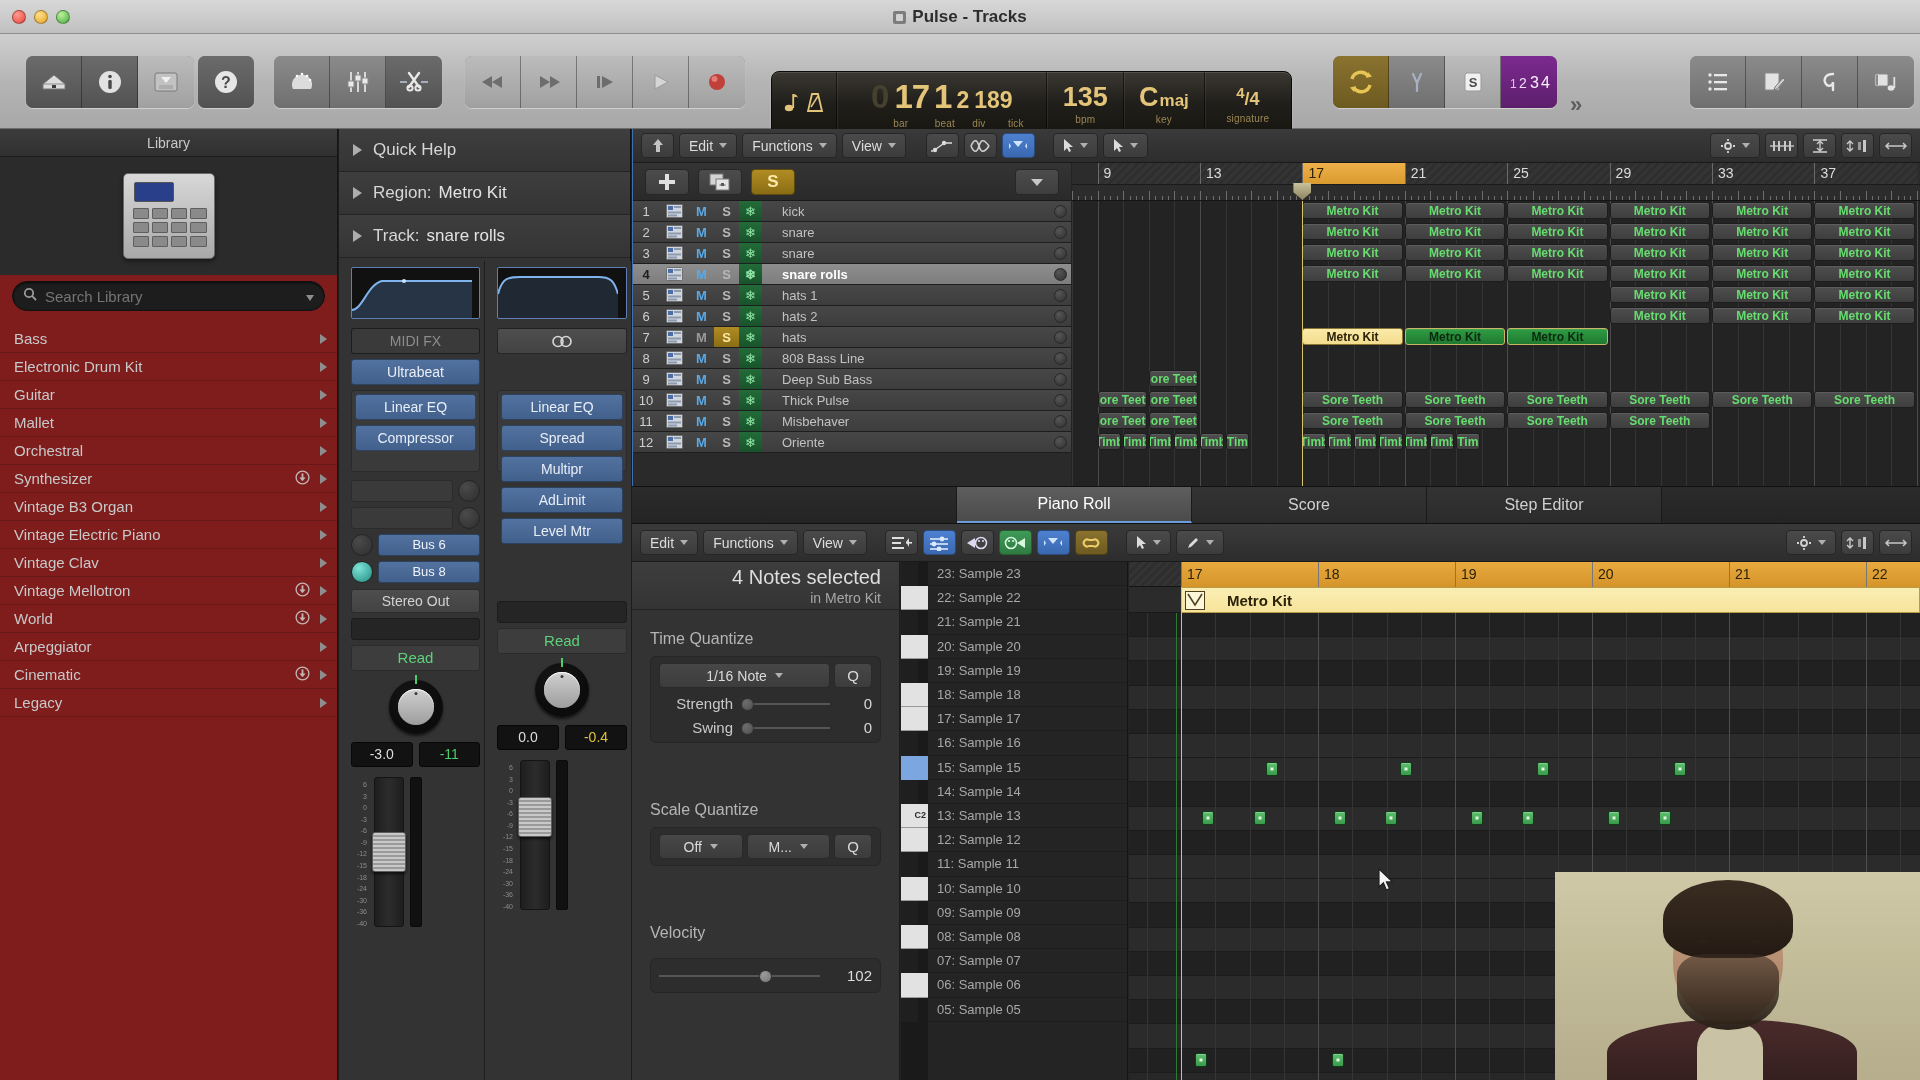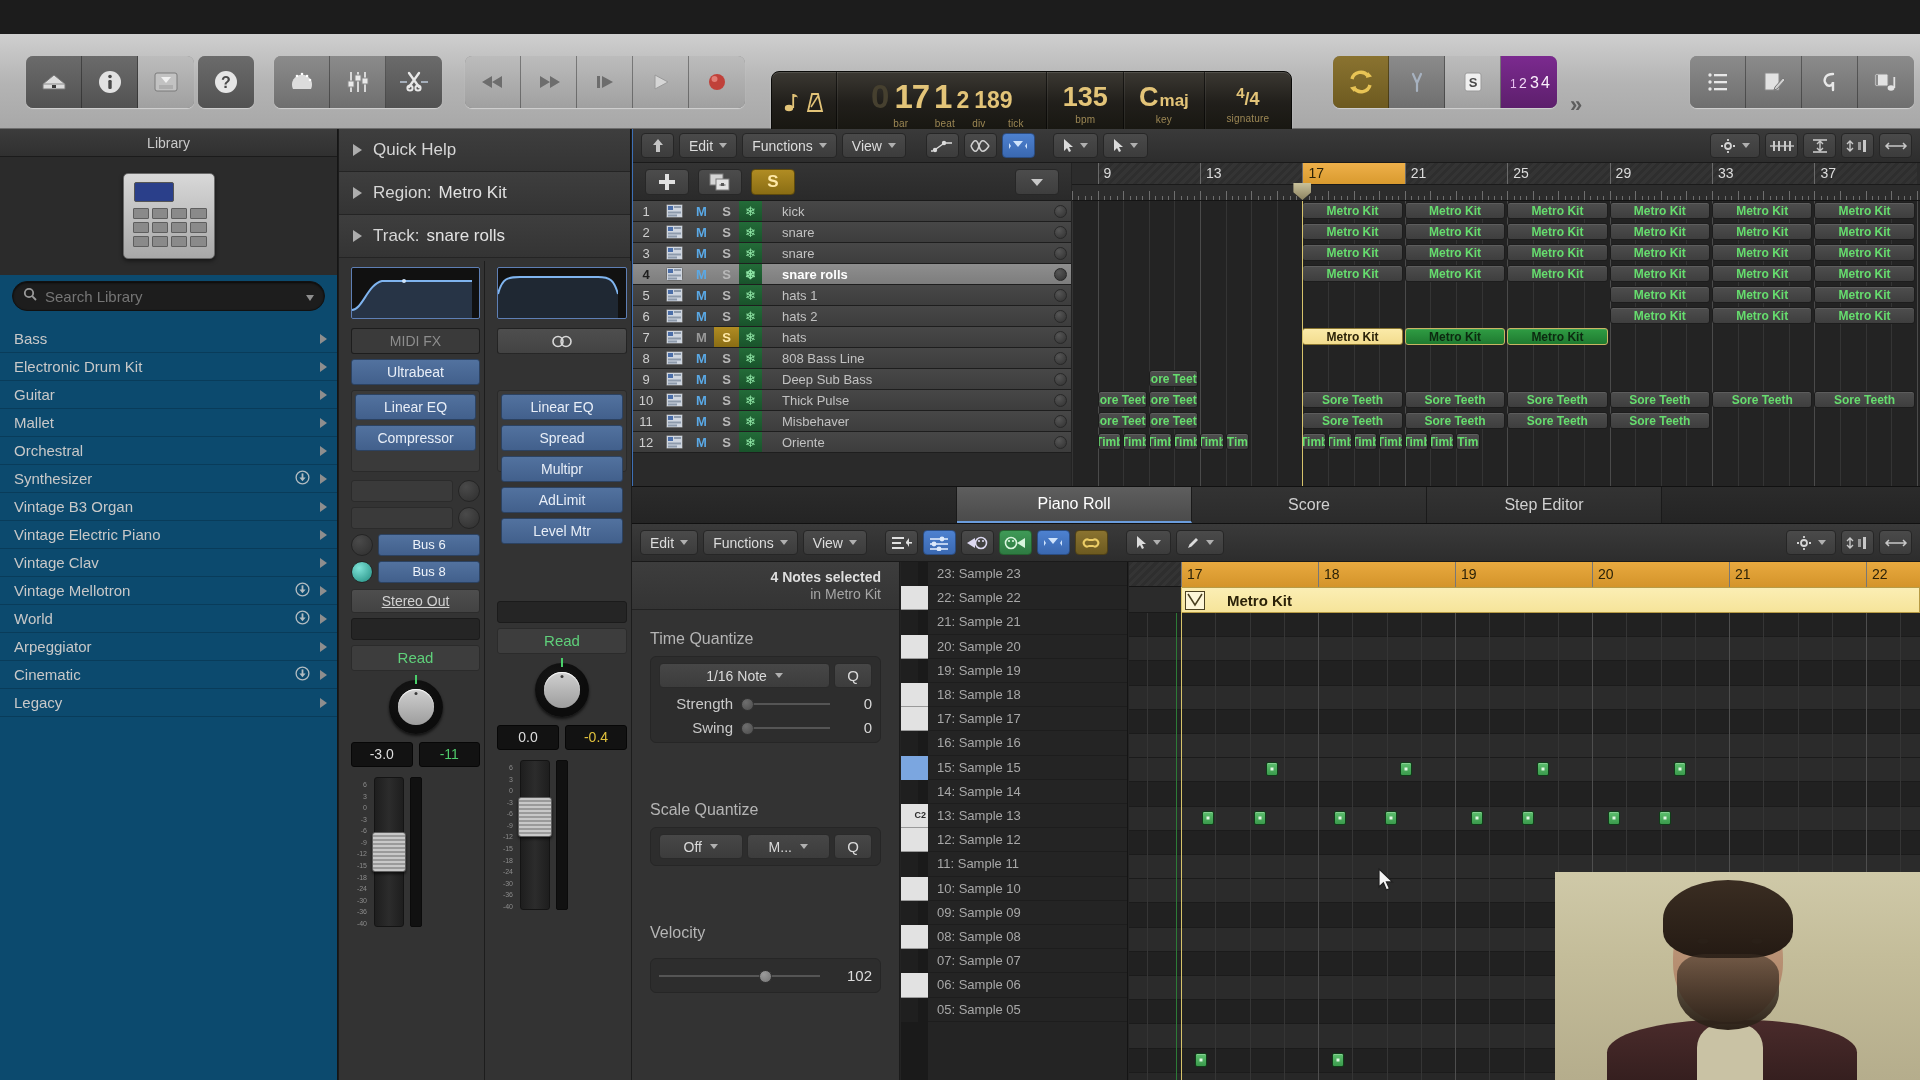--- a/index.html
+++ b/index.html
@@ -90,21 +90,21 @@
   .lcd-zero { color: #46402f; font-size: 33px; font-weight: bold; line-height: 1; }
   .lcd-lbl { font-size: 10px; color: #9c8754; text-align: center; margin-top: 3px; letter-spacing: .2px; }
   .lcd-cell { display: flex; flex-direction: column; align-items: center; }
   .lcd-key-sub { font-size: 17px; font-weight: bold; }
   .lcd-sig { font-size: 18px; font-weight: bold; }
   .lcd-sig sup { font-size: 15px; }
 
   
   .library {
     position: absolute; left: 0; top: 129px; width: 338px; height: 951px;
-    background: #0c4a6e; border-right: 1px solid #151515;
+    background: #7f1d1d; border-right: 1px solid #151515;
   }
   .pane-head {
     height: 28px; line-height: 28px; text-align: center;
     font-size: 14px; color: #c9c9c9;
     background: linear-gradient(to bottom, #3c3c3c, #303030);
     border-bottom: 1px solid #1b1b1b;
   }
   .lib-art {
     height: 118px; display: flex; align-items: center; justify-content: center;
     background: #2b2b2b;
@@ -210,21 +210,21 @@
   }
   .send-knob.on { background: radial-gradient(circle at 35% 30%, #7fe3d8, #1f8b7f); }
   .send-bus {
     flex: 1; height: 22px; line-height: 20px; text-align: center; font-size: 13px;
     background: linear-gradient(to bottom, #52729f, #42608c);
     color: #eef3fa; border: 1px solid #2c4261; border-radius: 3px;
   }
   .out-btn {
     height: 24px; line-height: 22px; text-align: center; font-size: 14px;
     background: linear-gradient(to bottom, #4e4e4e, #434343); color: #d2d2d2;
-    border: 1px solid #2c2c2c; border-radius: 3px; margin: 6px 0 5px 0; text-decoration: underline;
+    border: 1px solid #2c2c2c; border-radius: 3px; margin: 6px 0 5px 0;
   }
   .grp-blank { height: 22px; background: #252525; border: 1px solid #1b1b1b; border-radius: 3px; margin-bottom: 5px; }
   .auto-read {
     height: 26px; line-height: 24px; text-align: center; font-size: 15px;
     background: #3d3d3d; border: 1px solid #2b2b2b; border-radius: 3px;
     color: #5fd07a; margin-bottom: 9px;
   }
   .pan-knob-wrap { display: flex; justify-content: center; margin-bottom: 8px; }
   .pan-knob {
     width: 54px; height: 54px; border-radius: 50%;
@@ -435,21 +435,21 @@
   }
   .pr-insp {
     position: absolute; left: 0; top: 38px; width: 268px; bottom: 0;
     background: #333333; border-right: 1px solid #1b1b1b;
   }
   .pr-sel-head {
     height: 48px; background: linear-gradient(to bottom, #3d3d3d, #343434);
     border-bottom: 1px solid #222; display: flex; flex-direction: column;
     align-items: flex-end; justify-content: center; padding-right: 18px;
   }
-  .pr-sel-head .t1 { font-size: 14px; font-weight: bold; color: #dedede; }
+  .pr-sel-head .t1 { font-size: 20px; font-weight: normal; color: #dedede; }
   .pr-sel-head .t2 { font-size: 14px; color: #a6a6a6; margin-top: 1px; }
   .pr-sec-title { font-size: 16px; color: #b5b5b5; padding: 20px 0 8px 18px; }
   .pr-panel {
     margin: 0 18px; background: #2d2d2d; border: 1px solid #262626; border-radius: 6px;
     padding: 6px 8px;
   }
   .pr-dd-row { display: flex; gap: 4px; }
   .pr-dd {
     flex: 1; height: 25px; display: flex; align-items: center; justify-content: center; gap: 8px;
     background: linear-gradient(to bottom, #474747, #3c3c3c); border: 1px solid #2a2a2a;
@@ -572,20 +572,30 @@
   .wc-inner {
     position: absolute; left: 142px; top: 152px; width: 66px; height: 66px;
     background: #c9c2a4; border-radius: 36% 36% 0 0;
   }
 </style>
 </head>
 <body>
 
 <div id="app">
 
+  <div class="titlebar">
+    <div class="traffic">
+      <div class="tl red"></div>
+      <div class="tl yellow"></div>
+      <div class="tl green"></div>
+    </div>
+    <div class="title-text">
+      <span class="title-doc-icon"></span><span>Pulse - Tracks</span>
+    </div>
+  </div>
 
   <div class="toolbar">
 
     <div class="tb-group" style="left:26px;">
       <div class="tb-btn dark">
         <svg width="30" height="24" viewBox="0 0 30 24">
           <path d="M4 14 L15 5 L26 14 L26 19 L4 19 Z" fill="#dcdcdc" stroke="#777" stroke-width="1"></path>
           <path d="M4 14 L26 14" stroke="#8a8a8a" stroke-width="1"></path>
           <rect x="13" y="15" width="4" height="3" fill="#3a3a3a"></rect>
         </svg>

